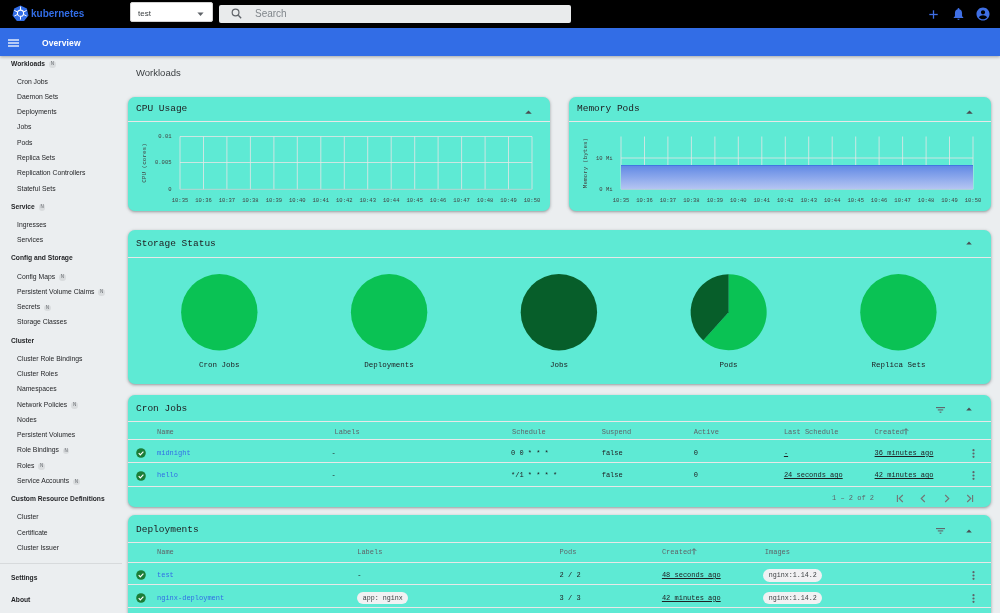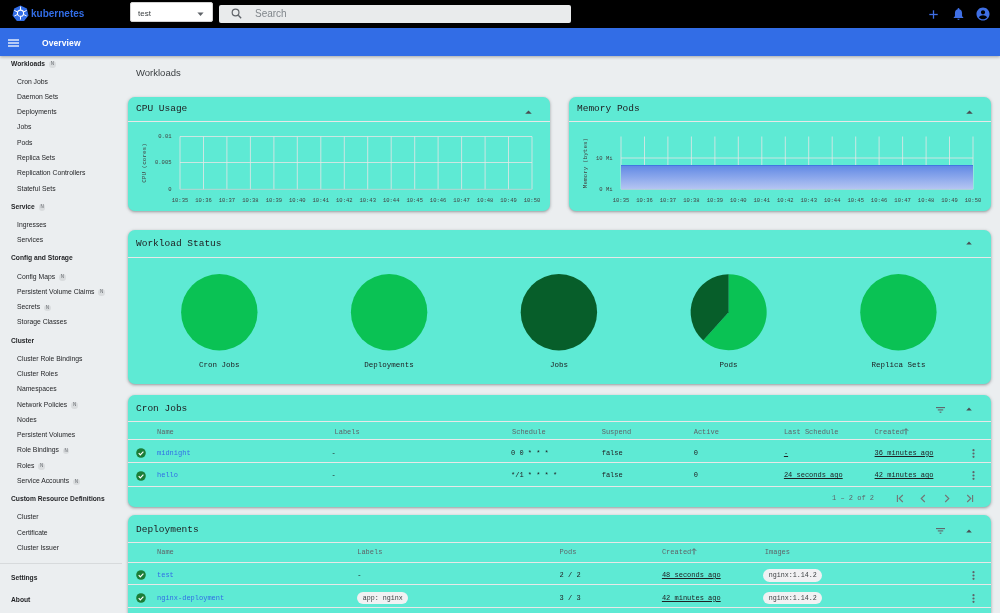--- a/index.html
+++ b/index.html
@@ -208,21 +208,21 @@
     <text x="286.7" y="104.5" font-size="5.5" fill="#424242" text-anchor="middle">10:45</text>
     <text x="310.1" y="104.5" font-size="5.5" fill="#424242" text-anchor="middle">10:46</text>
     <text x="333.6" y="104.5" font-size="5.5" fill="#424242" text-anchor="middle">10:47</text>
     <text x="357.1" y="104.5" font-size="5.5" fill="#424242" text-anchor="middle">10:48</text>
     <text x="380.5" y="104.5" font-size="5.5" fill="#424242" text-anchor="middle">10:49</text>
     <text x="404.0" y="104.5" font-size="5.5" fill="#424242" text-anchor="middle">10:50</text>
   </svg>
 </div>
 
 <div class="card" style="left:128px; top:230.2px; width:863px; height:153.5px;">
-  <div class="card-title" style="top:8px;">Workload Status</div>
+  <div class="card-title" style="top:8px;">Storage Status</div>
   <svg class="abs" style="left:838.0px; top:11.0px;" width="6" height="4.0" viewBox="0 0 6 4.0">
       <path d="M0.2 3.4 L3 0.4 L5.8 3.4 Z" fill="#4a4e52"></path>
     </svg>
   <div class="divider" style="top:26.5px;"></div>
   <svg class="abs" style="left:0; top:0;" width="863" height="153" viewBox="0 0 863 153">
     <circle cx="91.3" cy="82.2" r="38.2" fill="#0ac254"></circle>
     <text x="91.3" y="136.8" font-size="7.5" fill="#202124" text-anchor="middle">Cron Jobs</text>
     <circle cx="261.1" cy="82.2" r="38.2" fill="#0ac254"></circle>
     <text x="261.1" y="136.8" font-size="7.5" fill="#202124" text-anchor="middle">Deployments</text>
     <circle cx="430.9" cy="82.2" r="38.2" fill="#075e2a"></circle>

